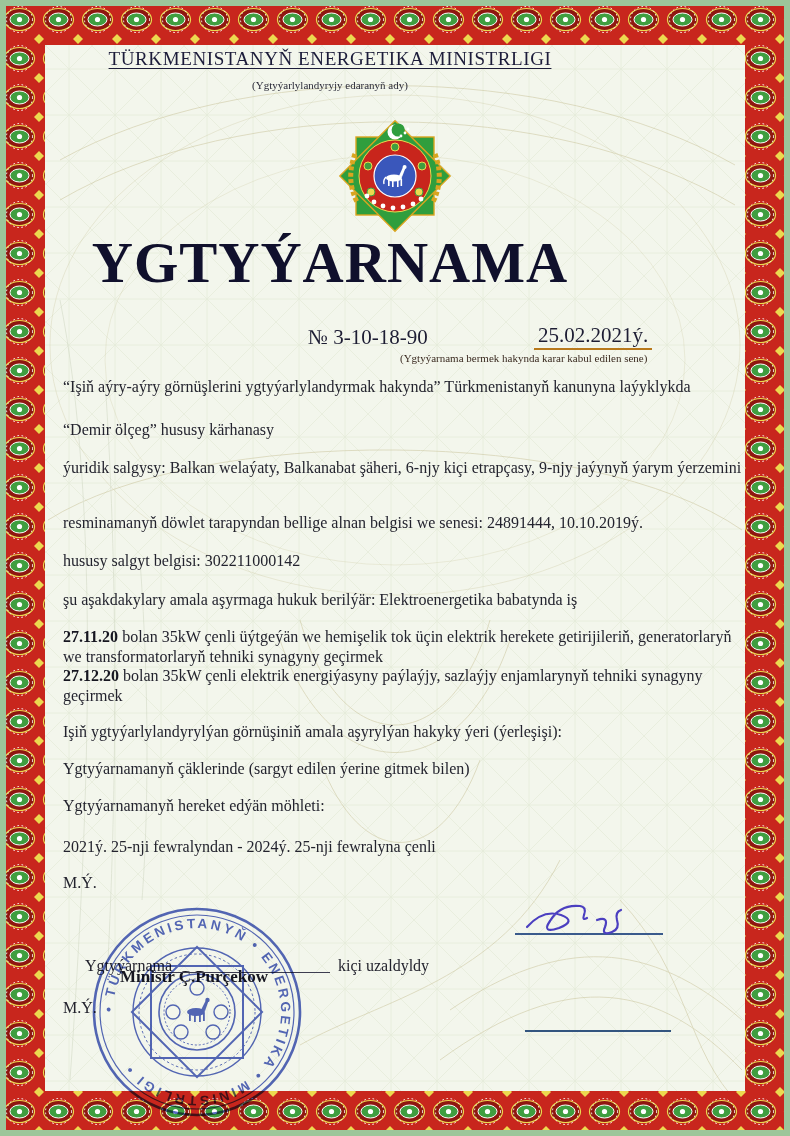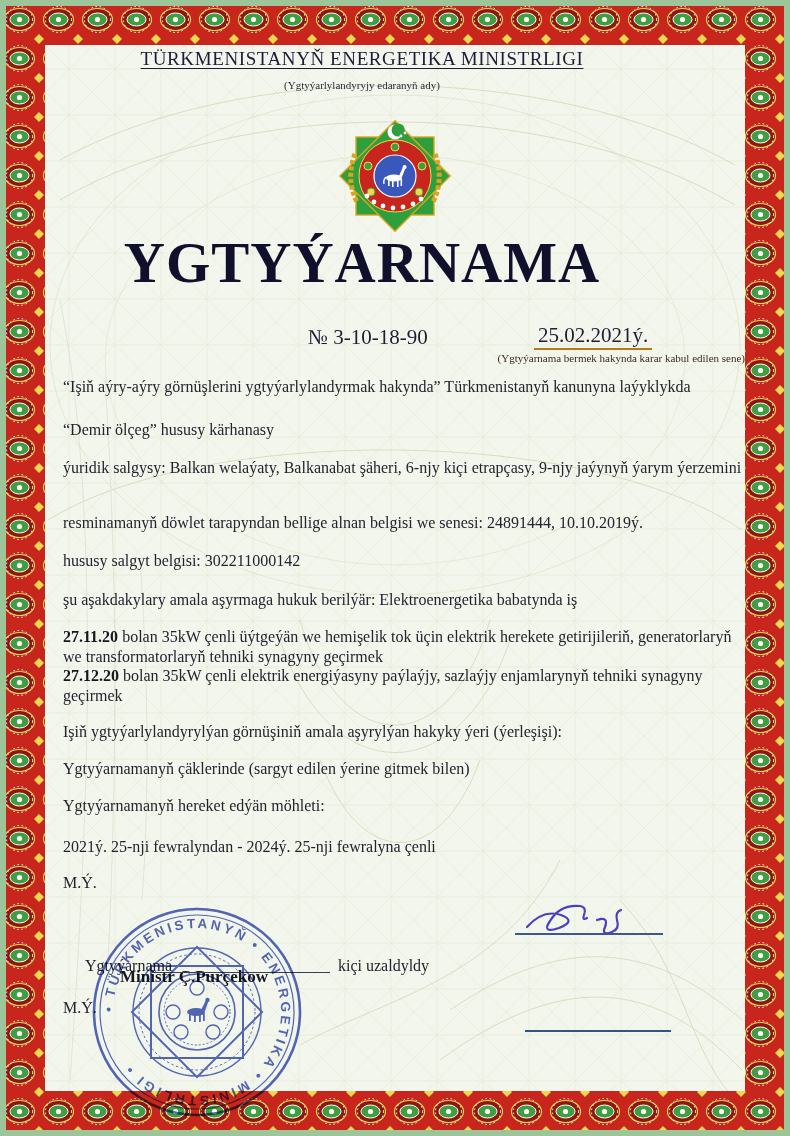--- a/index.html
+++ b/index.html
@@ -3,32 +3,32 @@
 <meta charset="utf-8">
 <style>
   html,body{margin:0;padding:0;}
   body{
     width:790px;height:1136px;position:relative;overflow:hidden;
     background:#9cc69a;
     font-family:"Liberation Serif","DejaVu Serif",serif;
     color:#23232e;
   }
   .abs{position:absolute;}
-  .center{left:0;width:660px;text-align:center;padding-left:32px;}
+  .center{left:0;width:660px;text-align:center;}
   .hdr{
     font-size:19px;letter-spacing:.6px;color:#1c1c3a;
     text-decoration:underline;text-underline-offset:3px;
   }
   .sub{font-size:11px;color:#2a2a38;}
   .doc-title{
     font-size:57px;font-weight:700;letter-spacing:1px;color:#10102c;
   }
   .numline{font-size:21px;color:#1d1d33;text-align:right;}
   .date{border-bottom:2px solid #b8791c;padding:0 4px 1px 4px;font-family:Liberation Serif, serif;}
-  .cap{font-size:11px;color:#3a2a20;text-align:right;}
+  .cap{font-size:11px;color:#3a2a20;}
   .body-t{font-size:16px;line-height:19.5px;color:#23232e;font-family:Liberation Serif, serif;}
   .bold{font-weight:700;color:#161620;margin-top:48px;}
   .blank{display:inline-block;border-bottom:1.4px solid #3d3d50;height:14px;vertical-align:baseline;}
   .sigline{border-top:2px solid #3a5a8c;height:0;}
   .stamp-wrap{mix-blend-mode:multiply;opacity:.9;}
 </style>
 </head>
 <body>
 
 <svg class="abs" style="left:0;top:0" width="790" height="1136" viewBox="0 0 790 1136">

